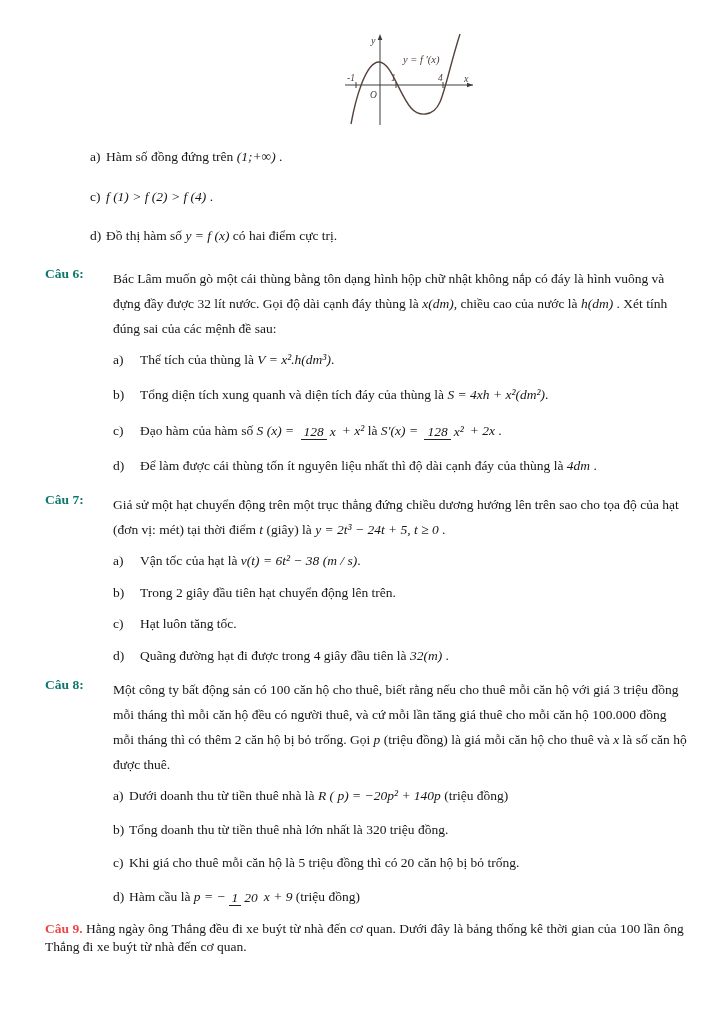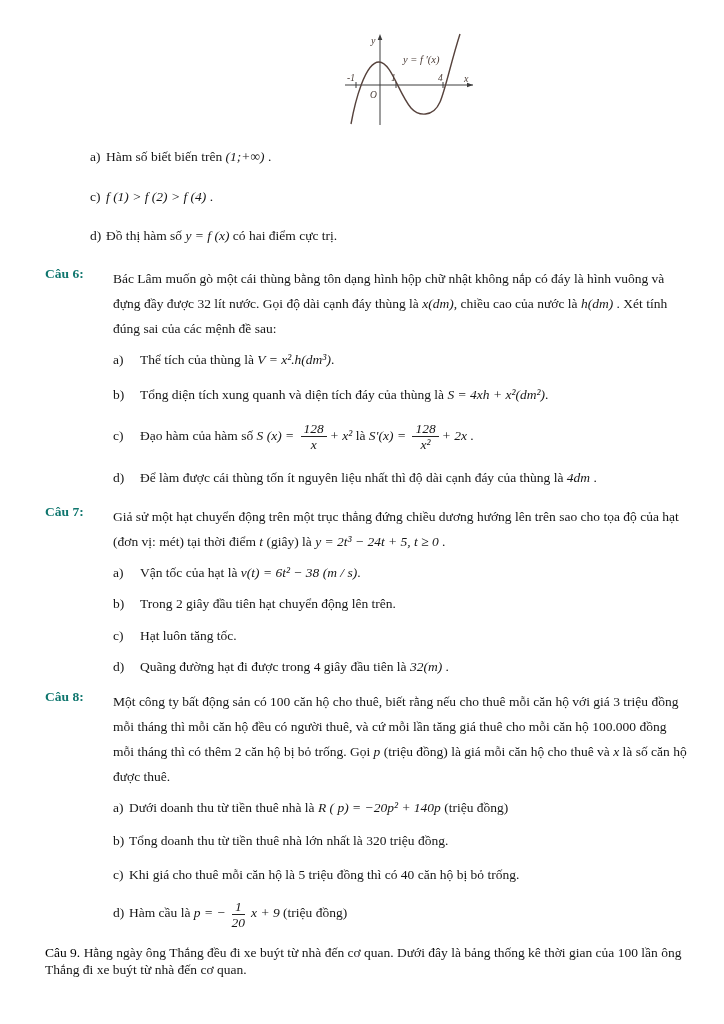--- a/index.html
+++ b/index.html
@@ -23,28 +23,28 @@
   .s6 .stmt{margin:0 0 16px 68px;}
   .s7 .stmt{margin:0 0 12px 68px;}
   .s8 .stmt{margin:0 0 14px 68px;}
   .marker{display:inline-block;width:16px;}
   .w .marker{width:27px;}
   .question{display:flex;margin:0 0 9px 0;}
   .qlabel{width:68px;flex:none;font-weight:bold;color:#0f766e;}
   .qbody{flex:1;line-height:25px;}
   .m{font-style:italic;}
   .frac{
-    display:inline-flex;flex-direction:column;align-items:center;
+    display:inline-flex;flex-direction:row;align-items:center;
     vertical-align:middle;font-style:italic;margin:0 3px;line-height:1.12;
     text-align:center;
   }
   .frac .num{padding:0 3px;border-bottom:1px solid #222;}
   .frac .den{padding:0 3px;}
   .final{margin:4px 0 0 0;line-height:17.5px;}
-  .qlabel9{font-weight:normal;color:#000000;}
+  .qlabel9{font-weight:bold;color:#ef4444;}
   .sp6{margin-bottom:9px;}
 </style>
 </head>
 <body>
 
 <div class="page">
 
   <div class="graph-wrap">
     <svg width="140" height="95" viewBox="0 0 140 95">
 
@@ -64,21 +64,21 @@
       <text x="121" y="50" font-size="10" class="graph-text">x</text>
       <text x="27" y="66" font-size="9.5" class="graph-text">O</text>
       <text x="4" y="49" font-size="9.5" class="graph-text">-1</text>
       <text x="48" y="49" font-size="9.5" class="graph-text">1</text>
       <text x="95" y="49" font-size="9.5" class="graph-text">4</text>
       <text x="60" y="31" font-size="10.5" class="graph-text">y = f ′(x)</text>
     </svg>
   </div>
 
   <div class="stmts s-intro">
-    <div class="stmt"><span class="marker">a)</span><span class="rich"><span class="t">Hàm số biết biến trên </span><span class="m">(1;+∞)</span><span class="t"> .</span></span></div>
+    <div class="stmt"><span class="marker">a)</span><span class="rich"><span class="t">Hàm số đồng đứng trên </span><span class="m">(1;+∞)</span><span class="t"> .</span></span></div>
     <div class="stmt"><span class="marker">c)</span><span class="rich"><span class="m">f (1) &gt; f (2) &gt; f (4)</span><span class="t"> .</span></span></div>
     <div class="stmt"><span class="marker">d)</span><span class="rich"><span class="t">Đồ thị hàm số </span><span class="m">y = f (x)</span><span class="t"> có hai điểm cực trị.</span></span></div>
   </div>
 
   <div class="question">
     <span class="qlabel">Câu 6:</span>
     <div class="qbody rich"><span class="t">Bác Lâm muốn gò một cái thùng bằng tôn dạng hình hộp chữ nhật không nắp có đáy là hình vuông và đựng đầy được 32 lít nước. Gọi độ dài cạnh đáy thùng là </span><span class="m">x(dm)</span><span class="t">, chiều cao của nước là </span><span class="m">h(dm)</span><span class="t"> . Xét tính đúng sai của các mệnh đề sau:</span></div>
   </div>
   <div class="stmts s6">
     <div class="stmt w"><span class="marker">a)</span><span class="rich"><span class="t">Thể tích của thùng là </span><span class="m">V = x².h(dm³)</span><span class="t">.</span></span></div>
@@ -104,21 +104,21 @@
     <div class="stmt w"><span class="marker">d)</span><span class="rich"><span class="t">Quãng đường hạt đi được trong 4 giây đầu tiên là </span><span class="m">32(m)</span><span class="t"> .</span></span></div>
   </div>
 
   <div class="question">
     <span class="qlabel">Câu 8:</span>
     <div class="qbody rich"><span class="t">Một công ty bất động sản có 100 căn hộ cho thuê, biết rằng nếu cho thuê mỗi căn hộ với giá 3 triệu đồng mỗi tháng thì mỗi căn hộ đều có người thuê, và cứ mỗi lần tăng giá thuê cho mỗi căn hộ 100.000 đồng mỗi tháng thì có thêm 2 căn hộ bị bỏ trống. Gọi </span><span class="m">p</span><span class="t"> (triệu đồng) là giá mỗi căn hộ cho thuê và </span><span class="m">x</span><span class="t"> là số căn hộ được thuê.</span></div>
   </div>
   <div class="stmts s8">
     <div class="stmt"><span class="marker">a)</span><span class="rich"><span class="t">Dưới doanh thu từ tiền thuê nhà là </span><span class="m">R ( p) = −20p² + 140p</span><span class="t"> (triệu đồng)</span></span></div>
     <div class="stmt"><span class="marker">b)</span><span class="rich"><span class="t">Tổng doanh thu từ tiền thuê nhà lớn nhất là 320 triệu đồng.</span></span></div>
-    <div class="stmt"><span class="marker">c)</span><span class="rich"><span class="t">Khi giá cho thuê mỗi căn hộ là 5 triệu đồng thì có 40 căn hộ bị bỏ trống.</span></span></div>
+    <div class="stmt"><span class="marker">c)</span><span class="rich"><span class="t">Khi giá cho thuê mỗi căn hộ là 5 triệu đồng thì có 20 căn hộ bị bỏ trống.</span></span></div>
     <div class="stmt"><span class="marker">d)</span><span class="rich"><span class="t">Hàm cầu là </span><span class="m">p = −</span><span class="frac">
             <span class="num">1</span>
             <span class="den">20</span>
           </span><span class="m">x + 9</span><span class="t"> (triệu đồng)</span></span></div>
   </div>
 
   <p class="final"><span class="qlabel9">Câu 9.</span><span> </span><span class="rich"><span class="t">Hằng ngày ông Thắng đều đi xe buýt từ nhà đến cơ quan. Dưới đây là bảng thống kê thời gian của 100 lần ông Thắng đi xe buýt từ nhà đến cơ quan.</span></span></p>
 
 </div>
 

